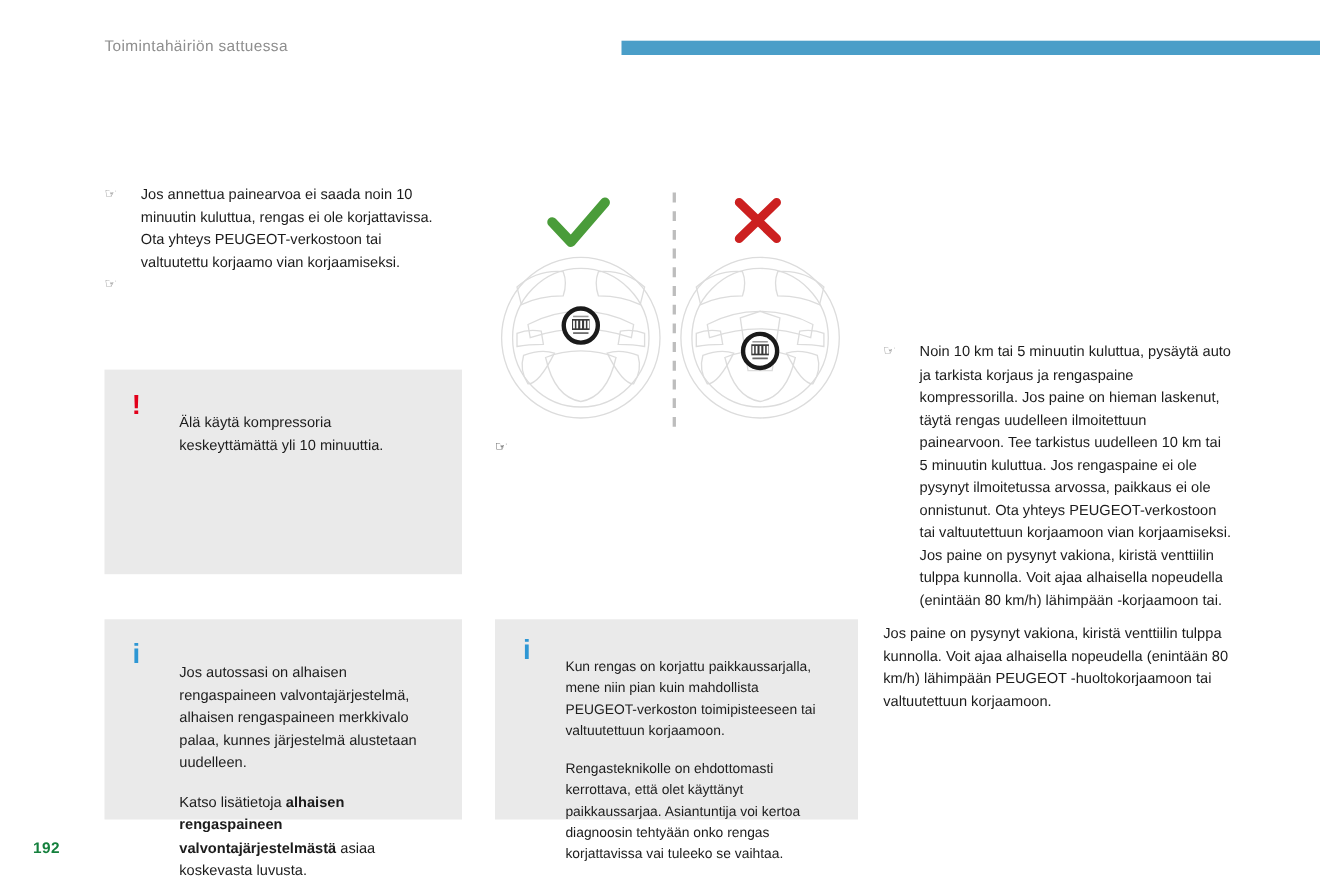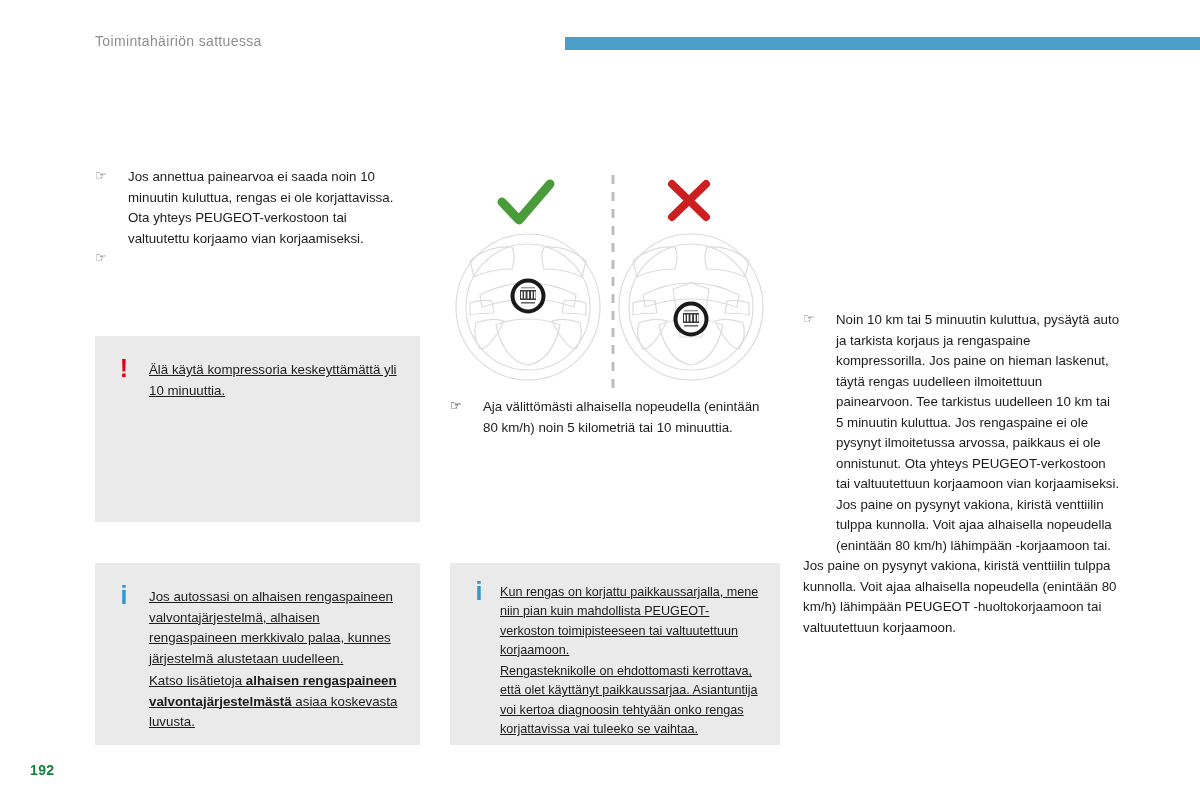--- a/index.html
+++ b/index.html
@@ -93,21 +93,21 @@
     line-height: 1;
   }
   .icon-warning {
     color: #e2001a;
     font-size: 25px;
   }
   .icon-info {
     color: #2e97d4;
     font-size: 25px;
   }
-  .callout p { margin: 2px; text-decoration: underline; }
+  .callout p { margin: 16px; }
   .b { font-weight: bold; }
 
   
   #illustration {
     position: absolute;
     left: 440px;
     top: 165px;
     width: 350px;
     height: 235px;
   }
@@ -210,33 +210,32 @@
     </g>
   </svg>
 </div>
 
 <div class="col-block" id="middle-bullets" style="left:450px; top:397px; width:320px;">
   <div class="bullet-row">
     <span class="bullet-glyph">☞</span>
   </div>
   <div class="bullet-row">
     <span class="bullet-glyph">☞</span>
-    <span>Aja välittömästi alhaisella nopeudella (enintään 80 km/h) noin 5 kilometriä tai 10 minuuttia.</span>
   </div>
 </div>
 
 <div class="callout" id="middle-info-box" style="left:450px; top:563px; width:330px; height:182px;">
   <div class="callout-inner" style="padding:18px 16px 14px 48px; font-size:12.6px; line-height:19.3px;">
     <span class="callout-icon icon-info" style="top:16px;">i</span>
     <p>Kun rengas on korjattu paikkaussarjalla, mene niin pian kuin mahdollista PEUGEOT-verkoston toimipisteeseen tai valtuutettuun korjaamoon.</p>
     <p>Rengasteknikolle on ehdottomasti kerrottava, että olet käyttänyt paikkaussarjaa. Asiantuntija voi kertoa diagnoosin tehtyään onko rengas korjattavissa vai tuleeko se vaihtaa.</p>
   </div>
 </div>
 
 <div class="col-block" id="right-bullets" style="left:803px; top:310px; width:318px;">
   <div class="bullet-row">
     <span class="bullet-glyph">☞</span>
     <span>Noin 10 km tai 5 minuutin kuluttua, pysäytä auto ja tarkista korjaus ja rengaspaine kompressorilla. Jos paine on hieman laskenut, täytä rengas uudelleen ilmoitettuun painearvoon. Tee tarkistus uudelleen 10 km tai 5 minuutin kuluttua. Jos rengaspaine ei ole pysynyt ilmoitetussa arvossa, paikkaus ei ole onnistunut. Ota yhteys PEUGEOT-verkostoon tai valtuutettuun korjaamoon vian korjaamiseksi. Jos paine on pysynyt vakiona, kiristä venttiilin tulppa kunnolla. Voit ajaa alhaisella nopeudella (enintään 80 km/h) lähimpään -korjaamoon tai.</span>
   </div>
-  <div class="plain-row" style="margin-top:0;">Jos paine on pysynyt vakiona, kiristä venttiilin tulppa kunnolla. Voit ajaa alhaisella nopeudella (enintään 80 km/h) lähimpään PEUGEOT -huoltokorjaamoon tai valtuutettuun korjaamoon.</div>
+  <div class="plain-row" style="margin-top:10px;">Jos paine on pysynyt vakiona, kiristä venttiilin tulppa kunnolla. Voit ajaa alhaisella nopeudella (enintään 80 km/h) lähimpään PEUGEOT -huoltokorjaamoon tai valtuutettuun korjaamoon.</div>
 </div>
 
 <div id="page-number">192</div>
 
 </body></html>

